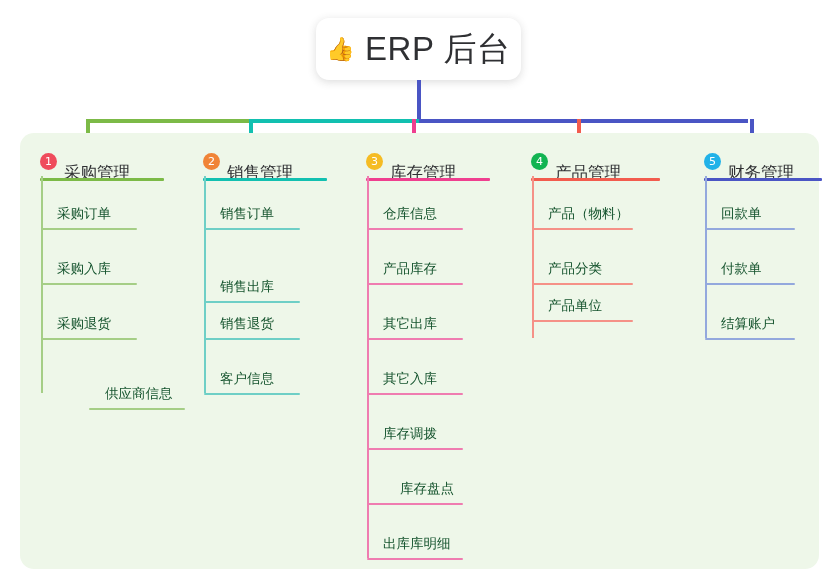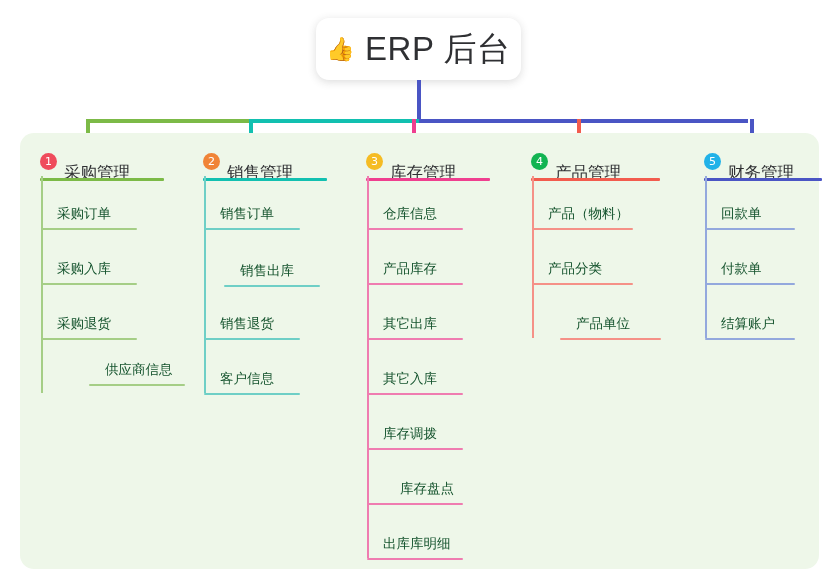--- a/index.html
+++ b/index.html
@@ -96,37 +96,37 @@
           <div class="item-rule" style="background: rgb(165, 206, 134); width: 96px;"></div>
         </div>
         <div class="item" style="left: 21px; top: 261px; width: 104px;">
           <div class="item-label">采购入库</div>
           <div class="item-rule" style="background: rgb(165, 206, 134); width: 96px;"></div>
         </div>
         <div class="item" style="left: 21px; top: 316px; width: 104px;">
           <div class="item-label">采购退货</div>
           <div class="item-rule" style="background: rgb(165, 206, 134); width: 96px;"></div>
         </div>
-        <div class="item" style="left: 21px; top: 362px; width: 104px; padding-left: 48px;">
+        <div class="item" style="left: 21px; top: 386px; width: 104px; padding-left: 48px;">
           <div class="item-label">供应商信息</div>
           <div class="item-rule" style="background: rgb(165, 206, 134); width: 96px;"></div>
         </div>
       </div>
       <div class="column" style="left: 183px; top: 0px; width: 126px; height: 588px;">
         <div class="col-head" style="position: absolute; left: 20px; top: 147px;">
           <span class="badge" style="background: rgb(240, 132, 55);">2</span>
           <span class="col-title">销售管理</span>
         </div>
         <div class="head-rule" style="position: absolute; left: 20px; top: 173px; width: 124px; background: rgb(18, 192, 176);"></div>
         <div class="spine" style="position: absolute; left: 21px; top: 176px; height: 217px; background: rgb(110, 207, 198);"></div>
         <div class="item" style="left: 21px; top: 206px; width: 104px;">
           <div class="item-label">销售订单</div>
           <div class="item-rule" style="background: rgb(110, 207, 198); width: 96px;"></div>
         </div>
-        <div class="item" style="left: 21px; top: 263px; width: 104px; padding-left: 20px;">
+        <div class="item" style="left: 21px; top: 279px; width: 104px;">
           <div class="item-label">销售出库</div>
           <div class="item-rule" style="background: rgb(110, 207, 198); width: 96px;"></div>
         </div>
         <div class="item" style="left: 21px; top: 316px; width: 104px;">
           <div class="item-label">销售退货</div>
           <div class="item-rule" style="background: rgb(110, 207, 198); width: 96px;"></div>
         </div>
         <div class="item" style="left: 21px; top: 371px; width: 104px;">
           <div class="item-label">客户信息</div>
           <div class="item-rule" style="background: rgb(110, 207, 198); width: 96px;"></div>
@@ -176,21 +176,21 @@
         <div class="head-rule" style="position: absolute; left: 20px; top: 173px; width: 129px; background: rgb(242, 92, 78);"></div>
         <div class="spine" style="position: absolute; left: 21px; top: 176px; height: 162px; background: rgb(245, 145, 135);"></div>
         <div class="item" style="left: 21px; top: 206px; width: 109px;">
           <div class="item-label">产品（物料）</div>
           <div class="item-rule" style="background: rgb(245, 145, 135); width: 101px;"></div>
         </div>
         <div class="item" style="left: 21px; top: 261px; width: 109px;">
           <div class="item-label">产品分类</div>
           <div class="item-rule" style="background: rgb(245, 145, 135); width: 101px;"></div>
         </div>
-        <div class="item" style="left: 21px; top: 316px; width: 109px; padding-left: 28px;">
+        <div class="item" style="left: 21px; top: 298px; width: 109px;">
           <div class="item-label">产品单位</div>
           <div class="item-rule" style="background: rgb(245, 145, 135); width: 101px;"></div>
         </div>
       </div>
       <div class="column" style="left: 684px; top: 0px; width: 120px; height: 588px;">
         <div class="col-head" style="position: absolute; left: 20px; top: 147px;">
           <span class="badge" style="background: rgb(33, 178, 232);">5</span>
           <span class="col-title">财务管理</span>
         </div>
         <div class="head-rule" style="position: absolute; left: 20px; top: 173px; width: 118px; background: rgb(74, 85, 196);"></div>

